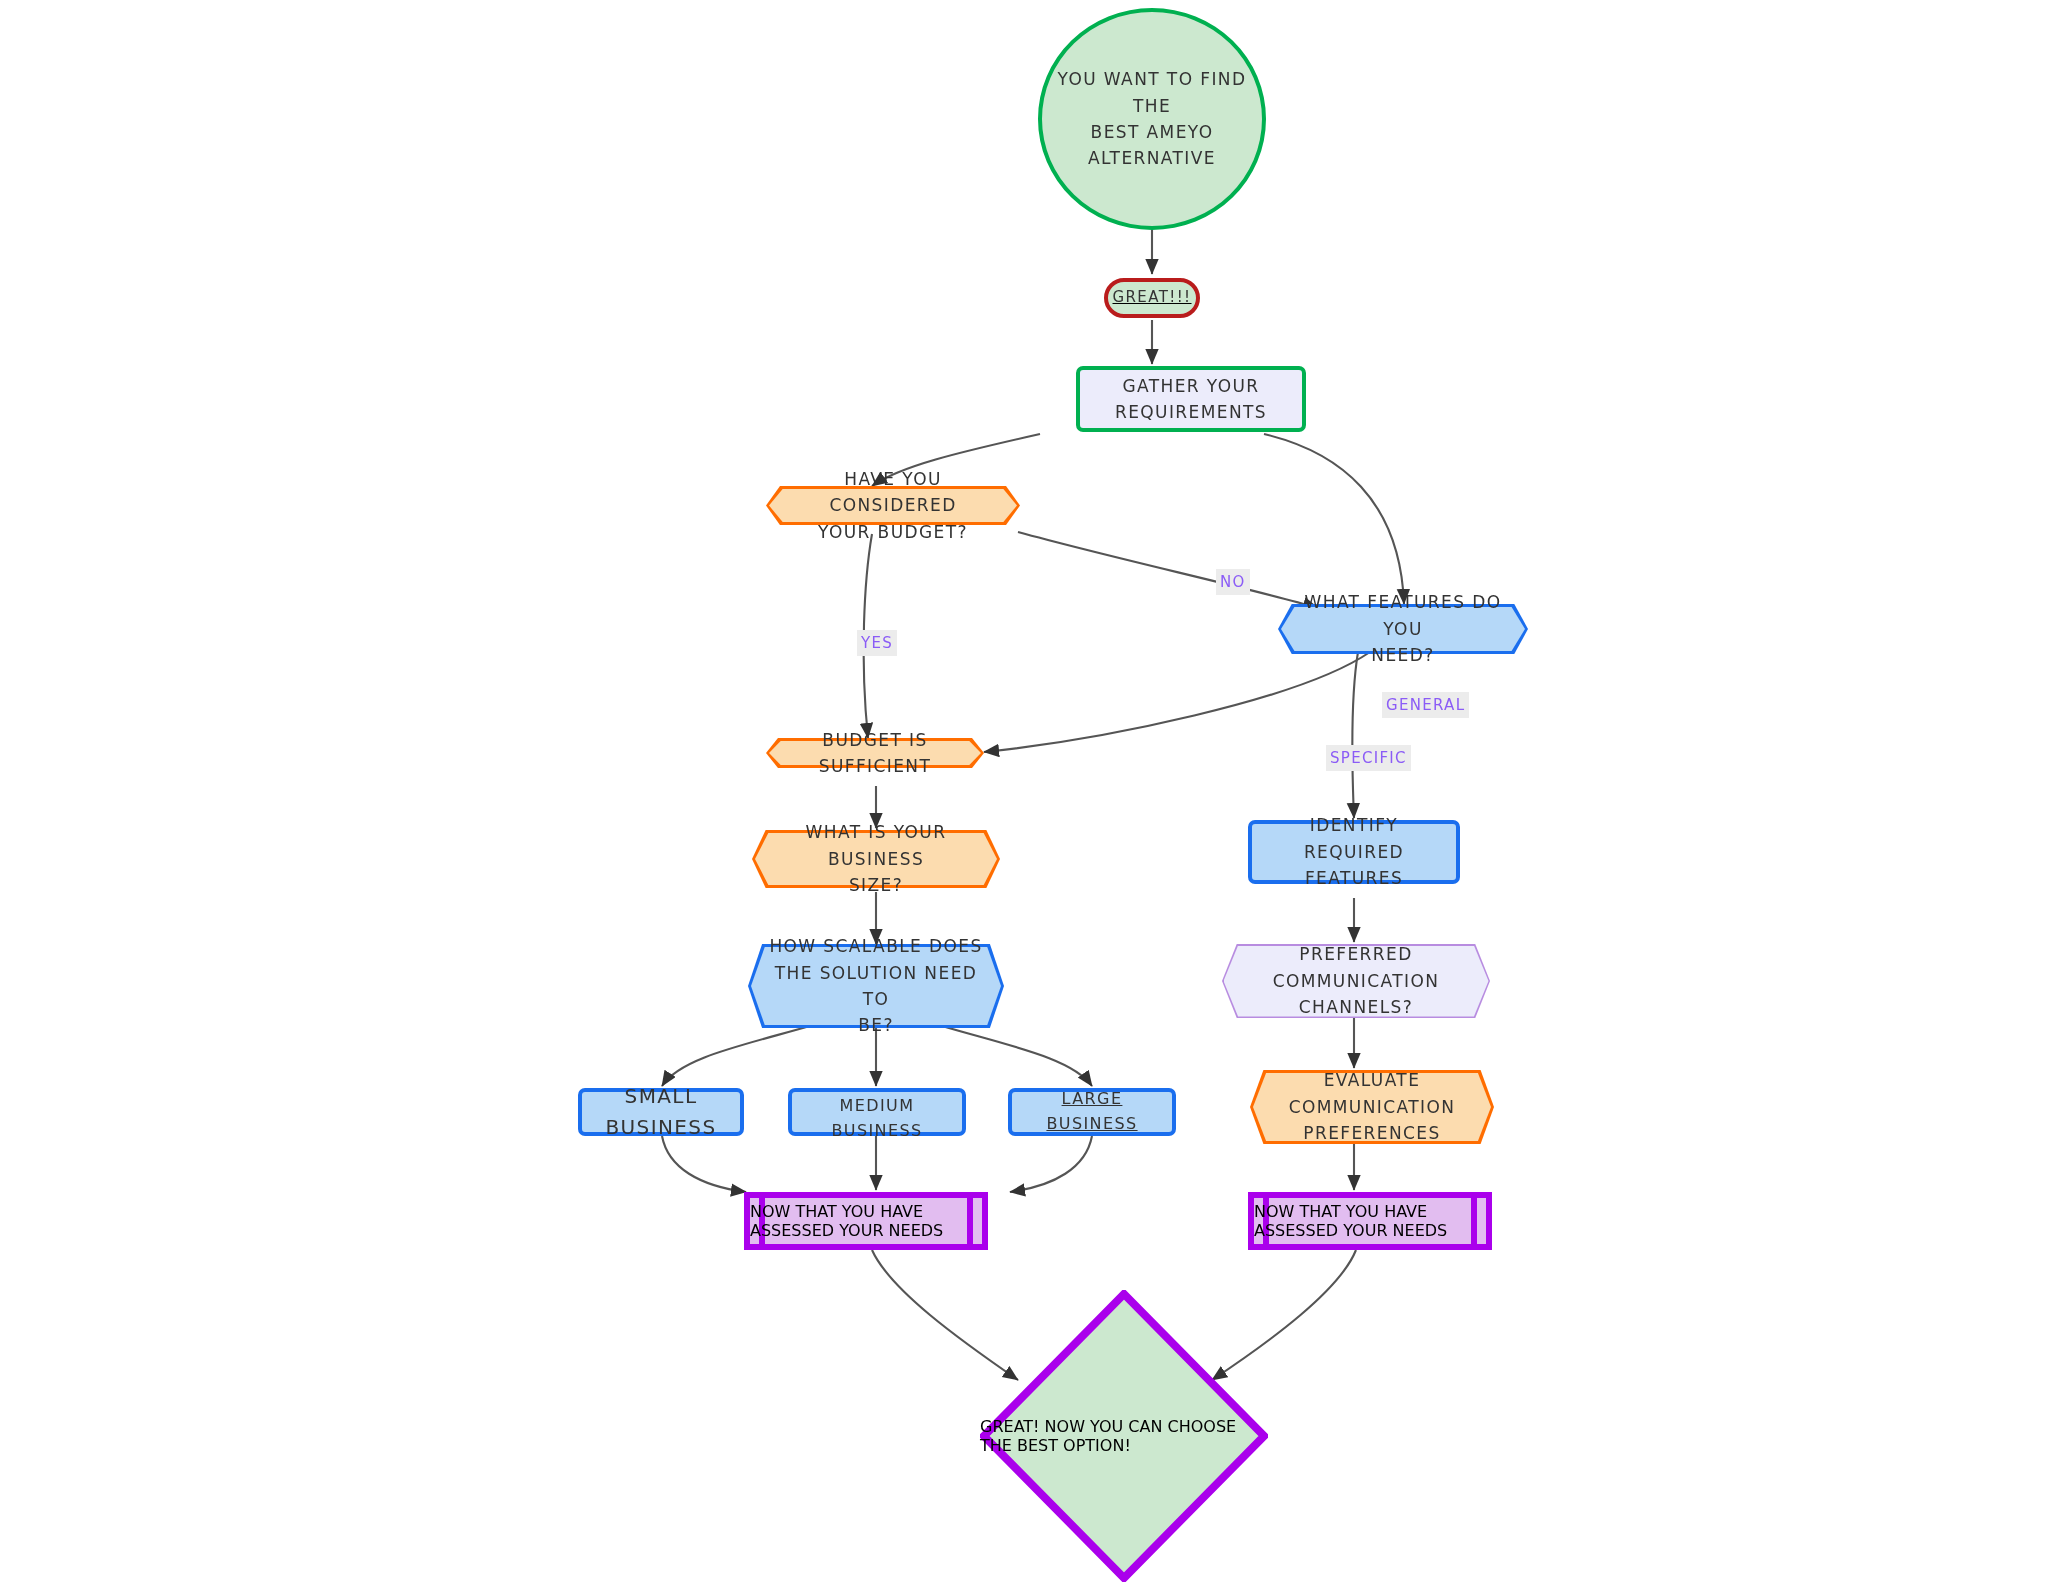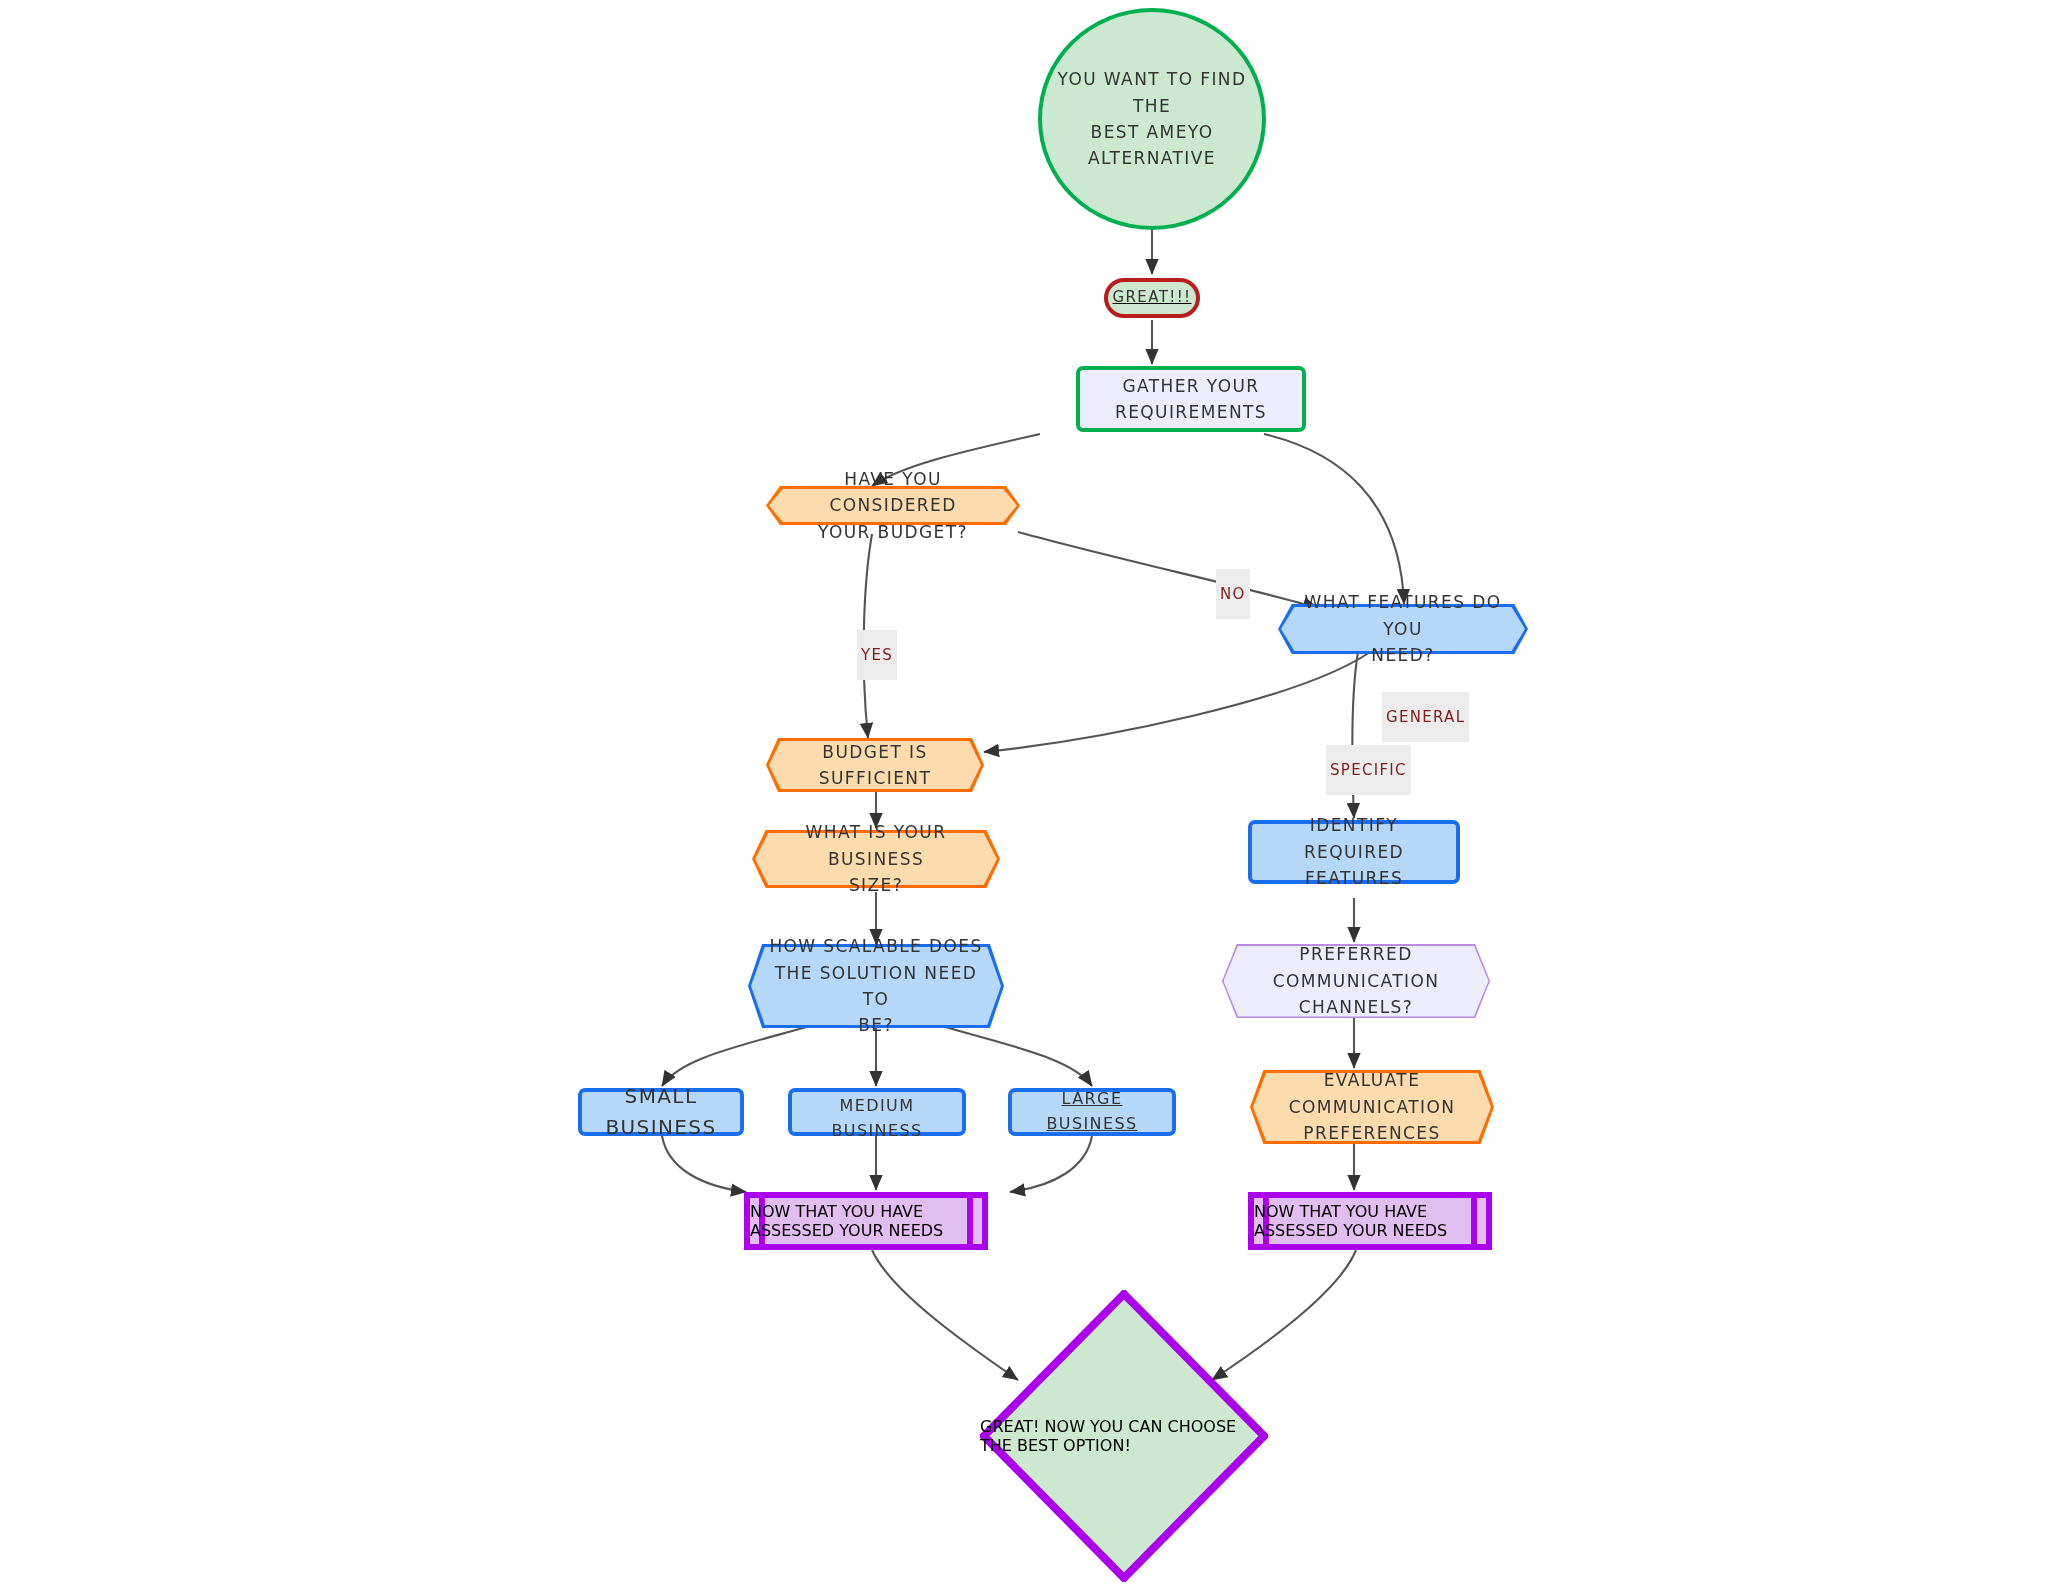--- a/index.html
+++ b/index.html
@@ -106,24 +106,24 @@
     position: absolute;
     left: 0; top: 0;
     width: 100%; height: 100%;
     display: flex;
     align-items: center;
     justify-content: center;
   }
   .edge-label {
     position: absolute;
     background: #ececec;
-    color: #7f1d1d;
+    color: #8b5cf6;
     font-size: 15px;
     letter-spacing: 1.3px;
-    padding: 16px 4px;
+    padding: 4px 4px;
     white-space: nowrap;
     line-height: 1.2;
   }
 </style>
 </head>
 <body>
 
 <div id="canvas">
 
   <svg class="edges" viewBox="0 0 2072 1592" width="2072" height="1592">
@@ -207,21 +207,21 @@
 
   <div class="node hex-outer" style="left:1278px; top:604px; width:250px; height:50px;">
     <div class="hex" style="position:absolute; left:0; top:0; width:100%; height:100%; background:#1a6eee;"></div>
     <div class="hex" style="position:absolute; left:3px; top:3px; width:calc(100% - 6px); height:calc(100% - 6px); background:#b5d8f8;"></div>
     <div class="hex-inner">
       <span class="label">WHAT FEATURES DO YOU
 NEED?</span>
     </div>
   </div>
 
-  <div class="node hex-outer" style="left:766px; top:738px; width:218px; height:54px;">
+  <div class="node hex-outer" style="left:766px; top:738px; width:218px; height:30px;">
     <div class="hex" style="position:absolute; left:0; top:0; width:100%; height:100%; background:#ff6d00;"></div>
     <div class="hex" style="position:absolute; left:3px; top:3px; width:calc(100% - 6px); height:calc(100% - 6px); background:#fcdcaf;"></div>
     <div class="hex-inner">
       <span class="label">BUDGET IS SUFFICIENT</span>
     </div>
   </div>
 
   <div class="node hex-outer" style="left:748px; top:944px; width:256px; height:84px;">
     <div class="hex" style="position:absolute; left:0; top:0; width:100%; height:100%; background:#1a6eee;"></div>
     <div class="hex" style="position:absolute; left:3px; top:3px; width:calc(100% - 6px); height:calc(100% - 6px); background:#b5d8f8;"></div>

